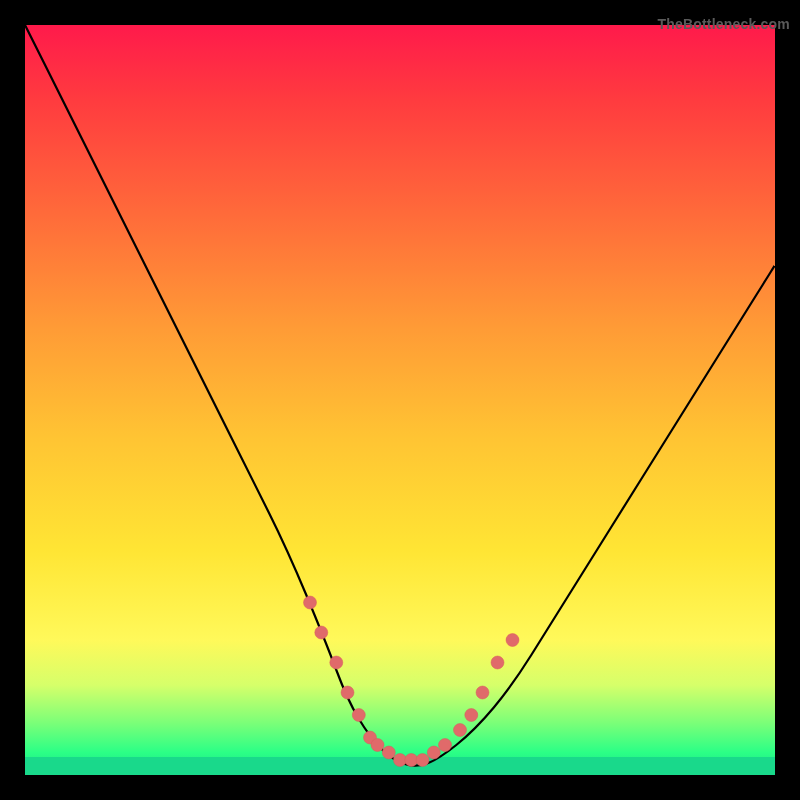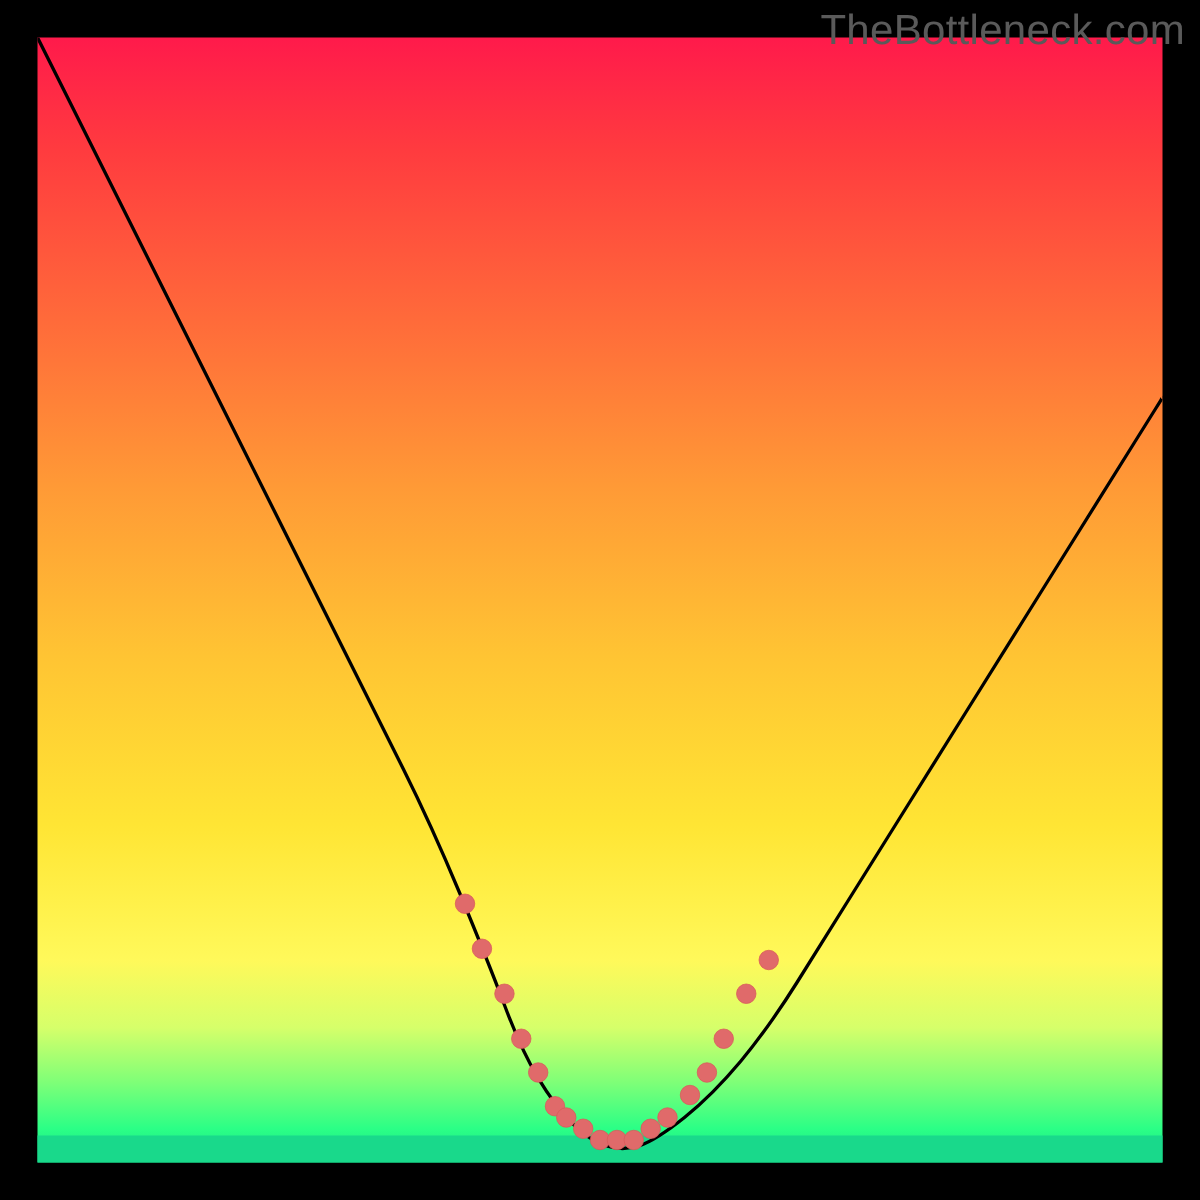--- a/index.html
+++ b/index.html
@@ -25,25 +25,25 @@
       #ffc433 55%,
       #ffe534 70%,
       #fff95a 82%,
       #d6ff6a 88%,
       #7cff78 93%,
       #2bff86 97%,
       #17e08a 100%);
   }
   .watermark {
     position: absolute;
-    top: 4px;
+    top: 16px;
     right: 10px;
     color: #5a5a5a;
-    font-size: 28px;
-    font-weight: 400;
+    font-size: 14px;
+    font-weight: 700;
     letter-spacing: 0.2px;
     z-index: 3;
   }
   svg.plot {
     position: absolute;
     left: 0;
     top: 0;
     width: 750px;
     height: 750px;
     z-index: 2;

